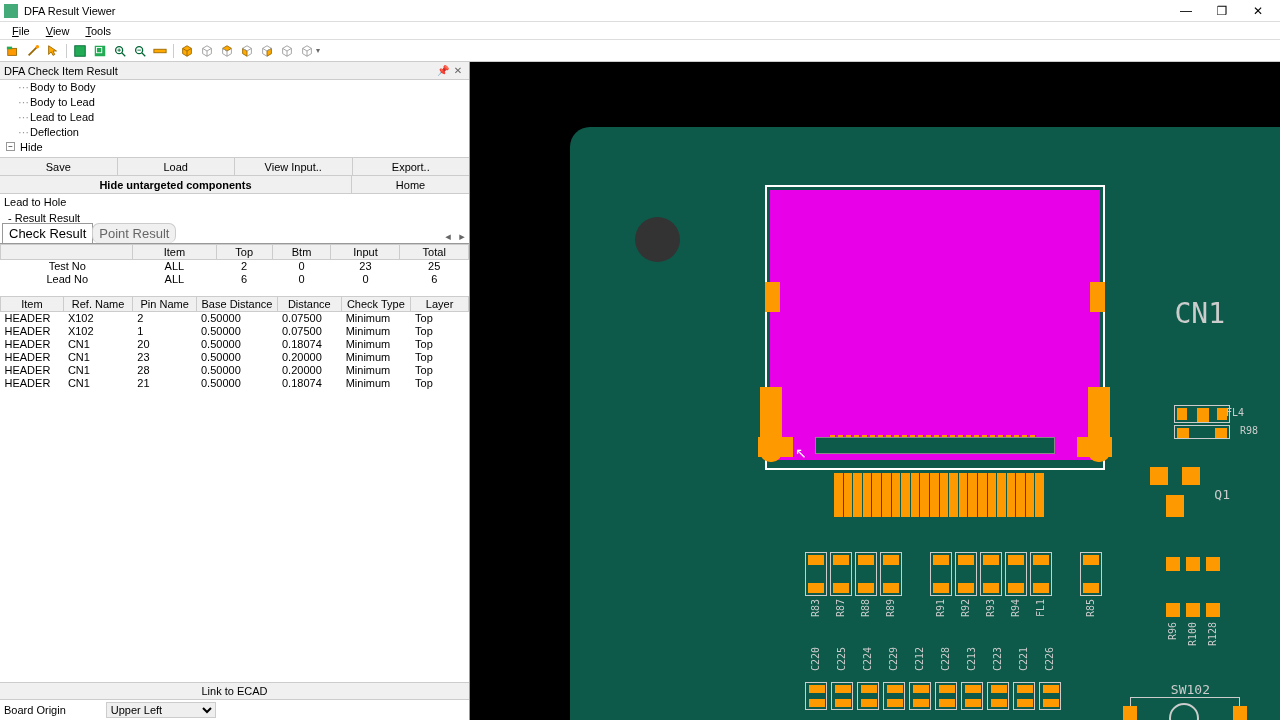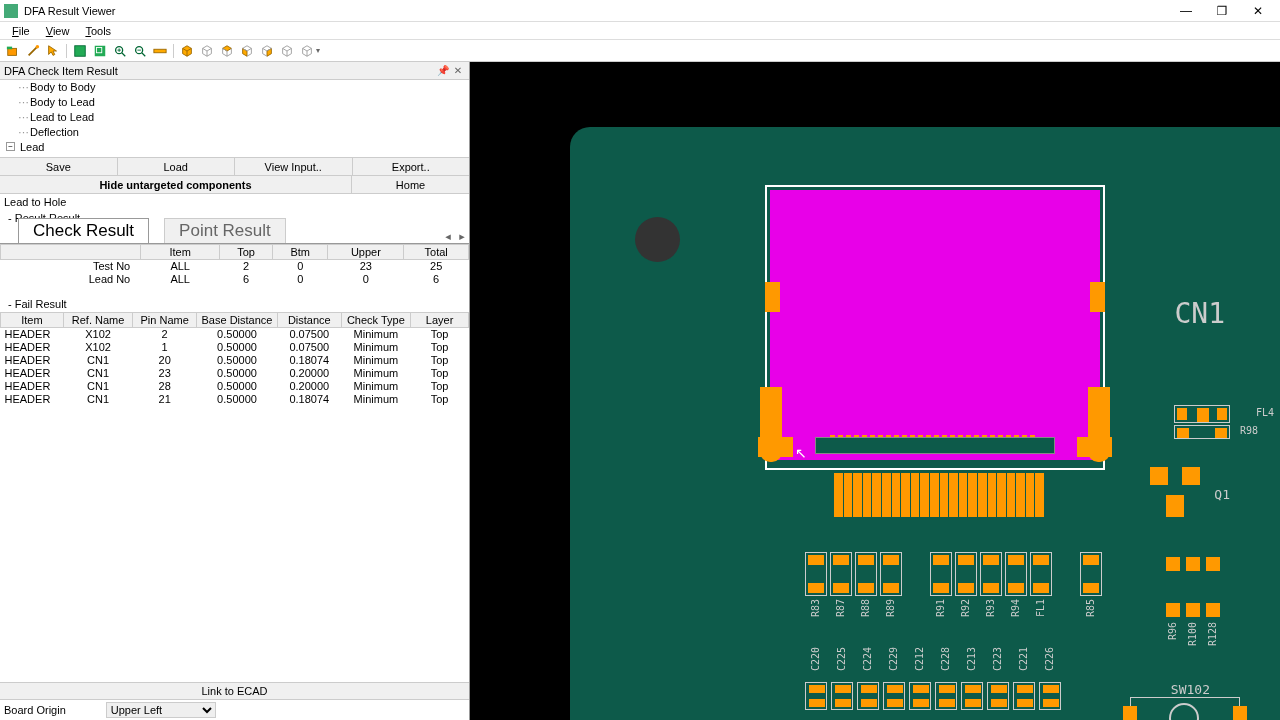--- a/index.html
+++ b/index.html
@@ -44,32 +44,32 @@
 .btnrow .btn:last-child { border-right: none; }
 .btnrow.two .btn:first-child { flex: 3; font-weight: bold; }
 .btnrow.two .btn:last-child { flex: 1; }
 
 
 .seclabel { padding: 2px 4px; font-size: 11px; background: #fff; }
 .seclabel.sub { padding-left: 8px; }
 
 
 .tabrow { display: flex; height: 18px; background: #fff; align-items: flex-end; border-bottom: 1px solid #999; padding-left: 2px; }
-.tab { padding: 2px 14px; border: 1px solid #999; border-bottom: none; background: #fff; font-size: 17px; cursor: pointer; margin-right: -1px; margin-left: 16px; }
-.tab.inactive { background: #f0f0f0; color: #666; border-color: #ccc; }
+.tab { padding: 2px 6px; border: 1px solid #999; border-bottom: none; background: #fff; font-size: 13px; cursor: pointer; margin-right: -1px; }
+.tab.inactive { background: #f0f0f0; color: #666; border-color: #ccc; border-radius: 7px; }
 .tabrow .spacer { flex: 1; }
 .tabrow .navarrow { width: 14px; text-align: center; cursor: pointer; color: #666; }
 
 
 table.grid { width: 100%; border-collapse: collapse; font-size: 11px; }
 table.grid th { background: #f0f0f0; border: 1px solid #ccc; padding: 1px 4px; font-weight: normal; text-align: center; }
-table.grid td { border-right: 1px solid transparent; padding: 0 4px; text-align: center; line-height: 13px; }
+table.grid td { border-right: 1px solid transparent; padding: 0 4px; text-align: left; line-height: 13px; }
 table.grid.check { width: auto; margin-left: 0; }
 table.grid.check td { text-align: center; padding: 0 10px; }
-table.grid.check td:first-child { text-align: right; padding-left: 20px; }
+table.grid.check td:first-child { text-align: center; padding-left: 12px; }
 .failtable { flex: 1; overflow: auto; }
 table.grid.fail td:first-child { text-align: left; padding-left: 4px; }
 
 
 .bottombtn { height: 18px; background: #f0f0f0; border-top: 1px solid #ccc; border-bottom: 1px solid #ccc; display: flex; align-items: center; justify-content: center; cursor: pointer; }
 .bottomrow { height: 20px; display: flex; align-items: center; padding: 0 4px; gap: 40px; }
 .bottomrow select { width: 110px; font-size: 11px; border: 1px solid #ccc; }
 
 
 .viewport { flex: 1; background: #000; position: relative; overflow: hidden; }
@@ -210,21 +210,21 @@
       <span class="phtitle">DFA Check Item Result</span>
       <span class="phbtn">📌</span>
       <span class="phbtn">✕</span>
     </div>
 
     <div class="treewrap">
       <div class="treeline"><span class="dash">⋯</span><span>Body to Body</span></div>
       <div class="treeline"><span class="dash">⋯</span><span>Body to Lead</span></div>
       <div class="treeline"><span class="dash">⋯</span><span>Lead to Lead</span></div>
       <div class="treeline"><span class="dash">⋯</span><span>Deflection</span></div>
-      <div class="treeline level1"><span class="expand">−</span><span>Lead</span></div>
+      <div class="treeline level1"><span class="expand">−</span><span>Hide</span></div>
       <div class="treeline"><span class="dash">⋯</span><span>Lead to Hole</span></div>
     </div>
 
     <div class="btnrow">
       <div class="btn">Save</div>
       <div class="btn">Load</div>
       <div class="btn">View Input..</div>
       <div class="btn">Export..</div>
     </div>
     <div class="btnrow two">
@@ -243,21 +243,21 @@
       <div class="navarrow">▸</div>
     </div>
 
     <table class="grid check">
       <tbody>
           <tr>
         <th></th>
         <th>Item</th>
         <th>Top</th>
         <th>Btm</th>
-        <th>Upper</th>
+        <th>Input</th>
         <th>Total</th>
       </tr>
       <tr>
         <td>Test No</td>
             <td>ALL</td>
             <td>2</td>
             <td>0</td>
             <td>23</td>
             <td>25</td>
       </tr>
@@ -266,21 +266,20 @@
             <td>ALL</td>
             <td>6</td>
             <td>0</td>
             <td>0</td>
             <td>6</td>
       </tr>
     </tbody>
       </table>
 
     <div style="height:10px"></div>
-    <div class="seclabel sub">- Fail Result</div>
 
     <div class="failtable">
       <table class="grid fail">
         <tbody>
             <tr>
           <th style="width:50px">Item</th>
           <th style="width:60px">Ref. Name</th>
           <th style="width:55px">Pin Name</th>
           <th style="width:70px">Base Distance</th>
           <th style="width:55px">Distance</th>
@@ -422,21 +421,21 @@
       <div class="pcb-text" style="right:245px;top:170px;font-size:28px">CN1</div>
       <span class="cursor" style="left:225px;top:318px">↖</span>
 
       <div class="comp-outline" style="right:240px;top:278px;width:56px;height:18px">
         <div class="pad-sq" style="left:2px;top:2px;width:10px;height:6px"></div>
           <div class="pad-sq" style="right:2px;top:2px;width:10px;height:6px"></div>
         <div class="pad-sq" style="left:2px;bottom:2px;width:10px;height:6px"></div>
           <div class="pad-sq" style="right:2px;bottom:2px;width:10px;height:6px"></div>
         <div class="pad-sq" style="left:22px;top:2px;width:12px;height:14px"></div>
       </div>
-      <span class="ref" style="right:196px;top:280px">FL4</span>
+      <span class="ref" style="right:226px;top:280px">FL4</span>
       <div class="comp-outline" style="right:240px;top:298px;width:56px;height:14px">
         <div class="pad-sq" style="left:2px;top:2px;width:12px;height:10px"></div>
           <div class="pad-sq" style="right:2px;top:2px;width:12px;height:10px"></div>
       </div>
       <span class="ref" style="right:212px;top:298px">R98</span>
 
       <div class="comp-outline" style="right:270px;top:340px;width:50px;height:50px;border:none">
         <div class="pad-sq" style="left:0;top:0;width:18px;height:18px"></div>
         <div class="pad-sq" style="right:0;top:0;width:18px;height:18px"></div>
         <div class="pad-sq" style="left:16px;bottom:0;width:18px;height:22px"></div>

